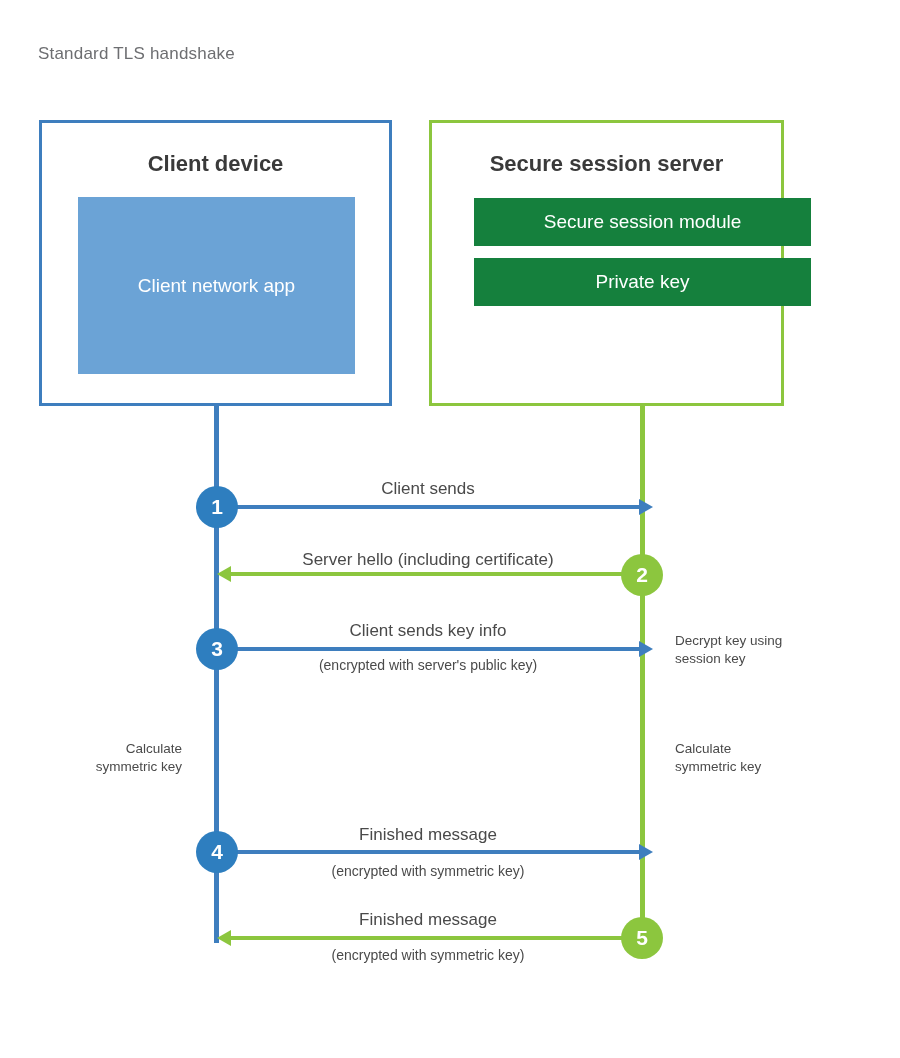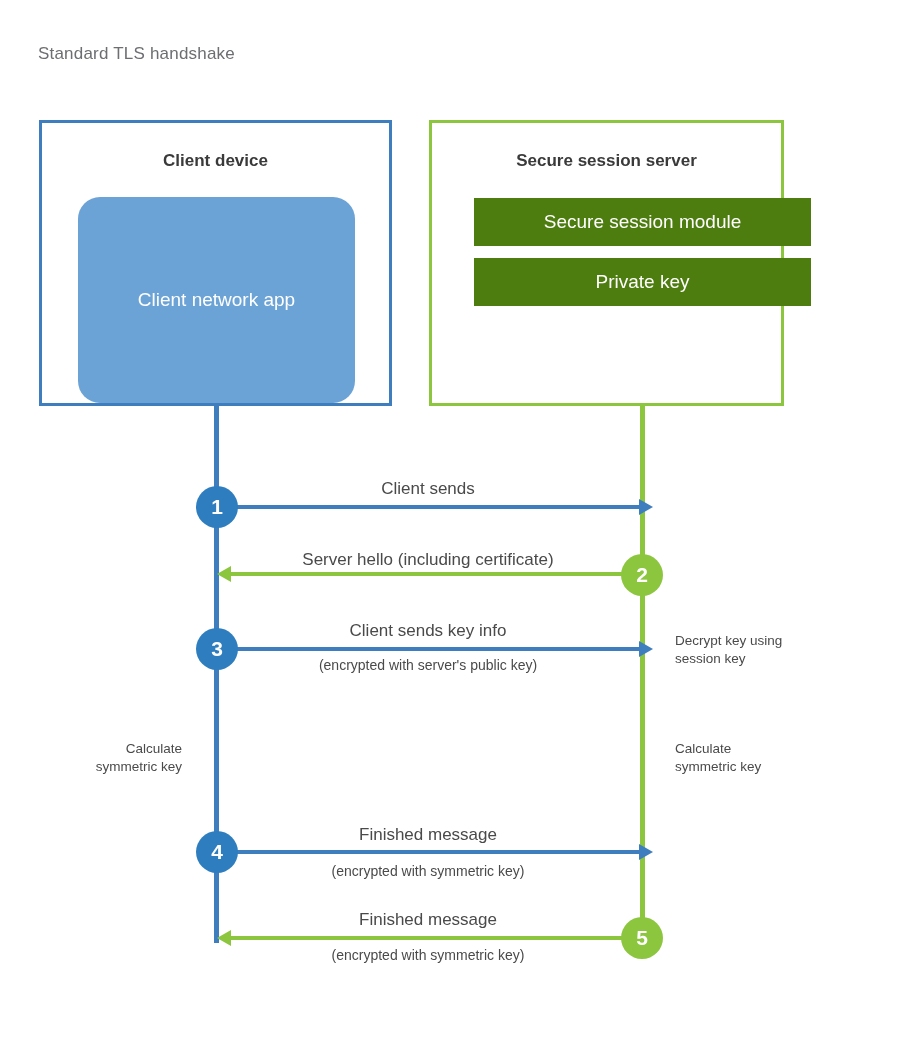--- a/index.html
+++ b/index.html
@@ -53,53 +53,52 @@
     width: 355px;
     height: 286px;
     border: 3px solid #8CC63E;
   }
   .entity-title {
     position: absolute;
     left: 0;
     right: 0;
     top: 28px;
     text-align: center;
-    font-size: 17px;
+    font-size: 22px;
     font-weight: bold;
     color: #3a3a3a;
   }
 
   
   .client-app {
     position: absolute;
     left: 36px;
     top: 74px;
     width: 277px;
-    height: 206px;
+    height: 177px;
     background: #6BA3D6;
     color: #ffffff;
     font-size: 19px;
     display: flex;
     align-items: center;
     justify-content: center;
     text-align: center;
     line-height: 1.45;
     padding: 0 10px;
     box-sizing: border-box;
-    border-radius: 22px;
   }
   .server-stack {
     position: absolute;
     left: 42px;
     top: 75px;
     width: 337px;
   }
   .server-bar {
     height: 48px;
-    background: #4d7c0f;
+    background: #15803d;
     color: #ffffff;
     font-size: 19px;
     display: flex;
     align-items: center;
     justify-content: center;
     margin-bottom: 12px;
   }
 
   
   .lifeline {

